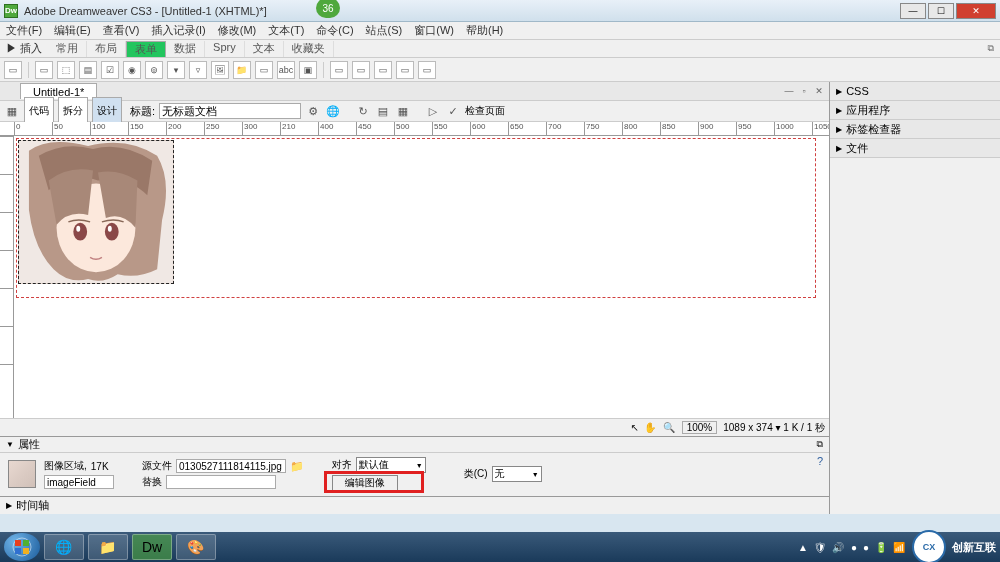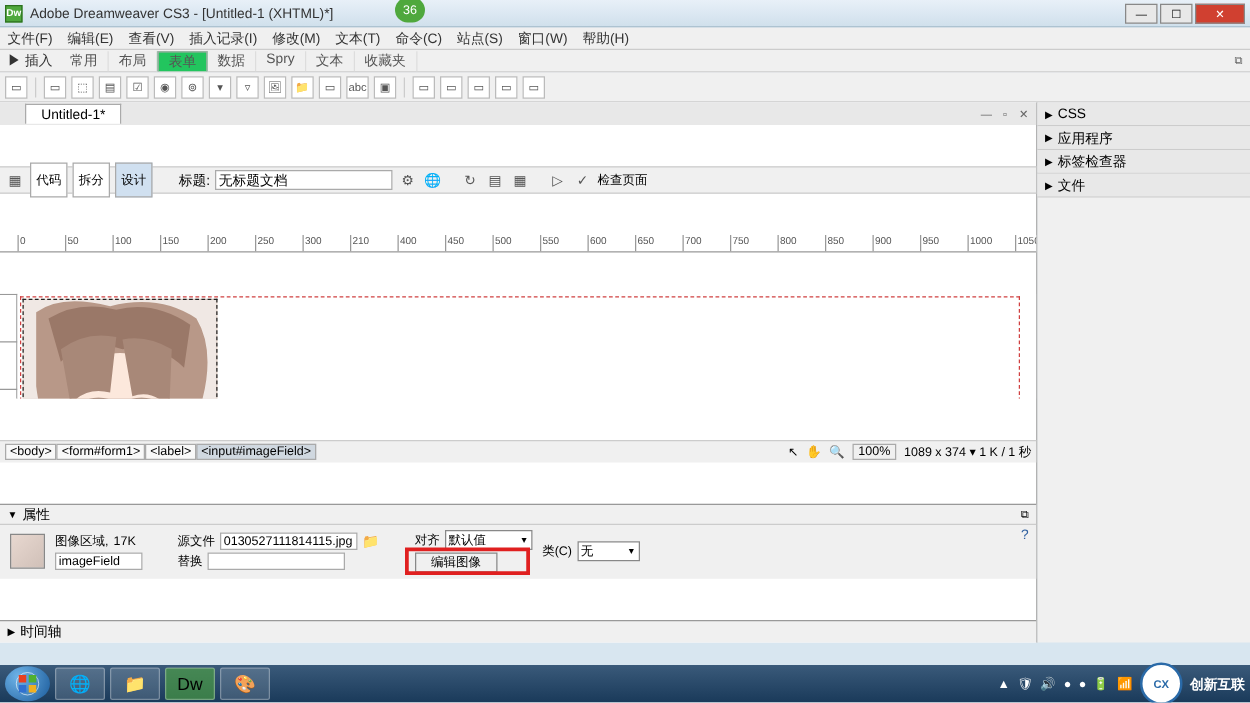--- a/index.html
+++ b/index.html
@@ -28,21 +28,21 @@
 .insert-tab.active { background: #22c55e; border: 1px solid #aaa; border-bottom: none; }
 .insert-expand { margin-left: auto; margin-right: 6px; font-size: 9px; color: #666; }
 
 
 .toolbar-icons { height: 24px; background: #f0f0f0; border-bottom: 1px solid #cccccc; display: flex; align-items: center; padding: 0 4px; gap: 4px; }
 .tbicon { width: 18px; height: 18px; border: 1px solid #bbb; background: #fff; display: flex; align-items: center; justify-content: center; font-size: 9px; color: #555; }
 .tbsep { width: 1px; height: 16px; background: #ccc; margin: 0 2px; }
 
 
 .main-split { display: flex; height: calc(100% - 82px - 48px); }
-.workspace { flex: 1; display: flex; flex-direction: column; background: #fff; border-right: 1px solid #999; gap: 33px; }
+.workspace { flex: 1; display: flex; flex-direction: column; background: #fff; border-right: 1px solid #999; }
 .right-panels { width: 170px; background: #f0f0f0; }
 
 
 .doc-tab-row { height: 18px; background: #e8e8e8; display: flex; align-items: center; font-size: 11px; padding-left: 20px; }
 .doc-tab { background: #fff; border: 1px solid #aaa; border-bottom: none; padding: 0 12px; height: 16px; display: flex; align-items: center; }
 .doc-controls { margin-left: auto; margin-right: 4px; display: flex; gap: 3px; font-size: 9px; }
 .dc { width: 12px; height: 12px; display: flex; align-items: center; justify-content: center; color: #666; }
 
 
 .view-toolbar { height: 22px; background: #f0f0f0; border-top: 1px solid #ccc; border-bottom: 1px solid #ccc; display: flex; align-items: center; padding: 0 4px; font-size: 11px; gap: 4px; }
@@ -182,21 +182,21 @@
         <span class="dc">▫</span>
         <span class="dc">✕</span>
       </div>
     </div>
 
     <div class="view-toolbar">
       <div class="vt-icon">▦</div>
       <div class="vt-btn">代码</div>
       <div class="vt-btn">拆分</div>
       <div class="vt-btn active">设计</div>
-      <span style="margin-left:17px">标题:</span>
+      <span style="margin-left:4px">标题:</span>
       <input class="vt-input" value="无标题文档" style="">
       <div class="vt-icon">⚙</div>
       <div class="vt-icon">🌐</div>
       <div style="width:6px"></div>
       <div class="vt-icon">↻</div>
       <div class="vt-icon">▤</div>
       <div class="vt-icon">▦</div>
       <div style="width:6px"></div>
       <div class="vt-icon">▷</div>
       <div class="vt-icon">✓</div>
@@ -254,26 +254,20 @@
             <ellipse cx="92" cy="89" rx="2" ry="3" fill="#fff"></ellipse>
             <path d="M72 118 Q78 122 84 118" stroke="#c08080" stroke-width="1.5" fill="none"></path>
             <path d="M50 82 Q60 78 72 82" stroke="#886858" stroke-width="1.5" fill="none"></path>
             <path d="M84 82 Q96 78 106 82" stroke="#886858" stroke-width="1.5" fill="none"></path>
           </svg>
         </div>
       </div>
     </div>
 
     <div class="status-row">
-      <div class="tag-path">
-        <span>&lt;body&gt;</span>
-        <span>&lt;form#form1&gt;</span>
-        <span>&lt;label&gt;</span>
-        <span class="sel">&lt;input#imageField&gt;</span>
-      </div>
       <div class="status-right">
         <span>↖</span>
         <span>✋</span>
         <span>🔍</span>
         <span class="zoom-box">100%</span>
         <span>1089 x 374 ▾ 1 K / 1 秒</span>
       </div>
     </div>
 
     <div class="props-panel">
@@ -310,21 +304,21 @@
                 <span class="arr">▼</span>
               </div>
           </div>
           <div class="props-row-inner">
             <div class="edit-btn">
                 <span>编辑图像</span>
               </div>
           </div>
           <div class="red-box" style="left:-8px;top:14px;width:100px;height:22px"></div>
         </div>
-        <div class="props-col" style="">
+        <div class="props-col" style="margin-left:30px">
           <div class="props-row-inner">
             <span>类(C)</span>
             <div class="p-select" style="min-width:50px">
                 <span>无</span>
                 <span class="arr">▼</span>
               </div>
           </div>
         </div>
         <span style="position:absolute;right:6px;top:2px;color:#3060a0;font-size:11px">?</span>
       </div>

